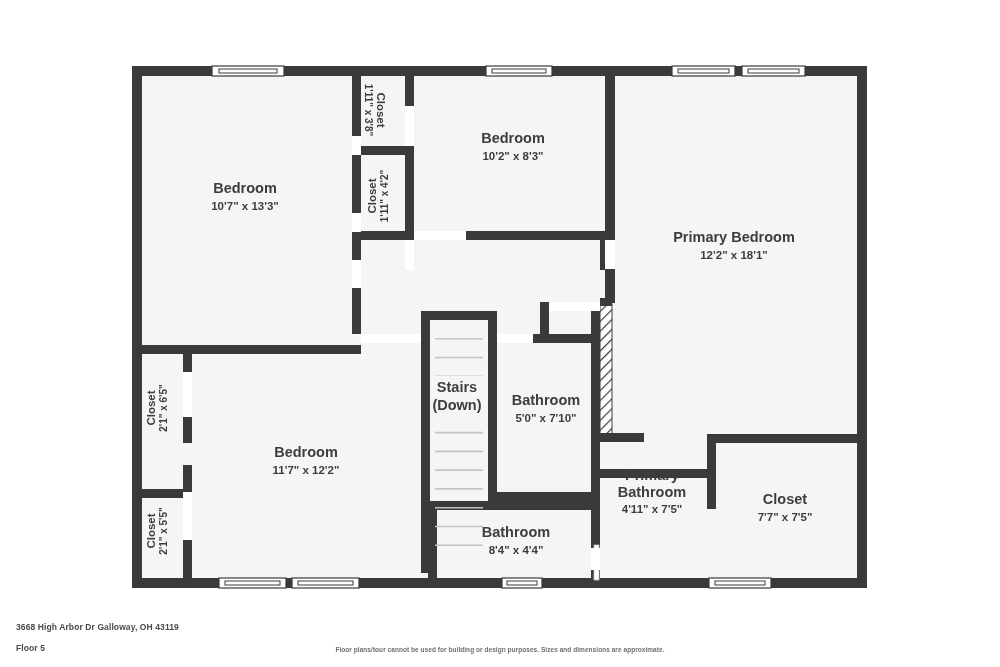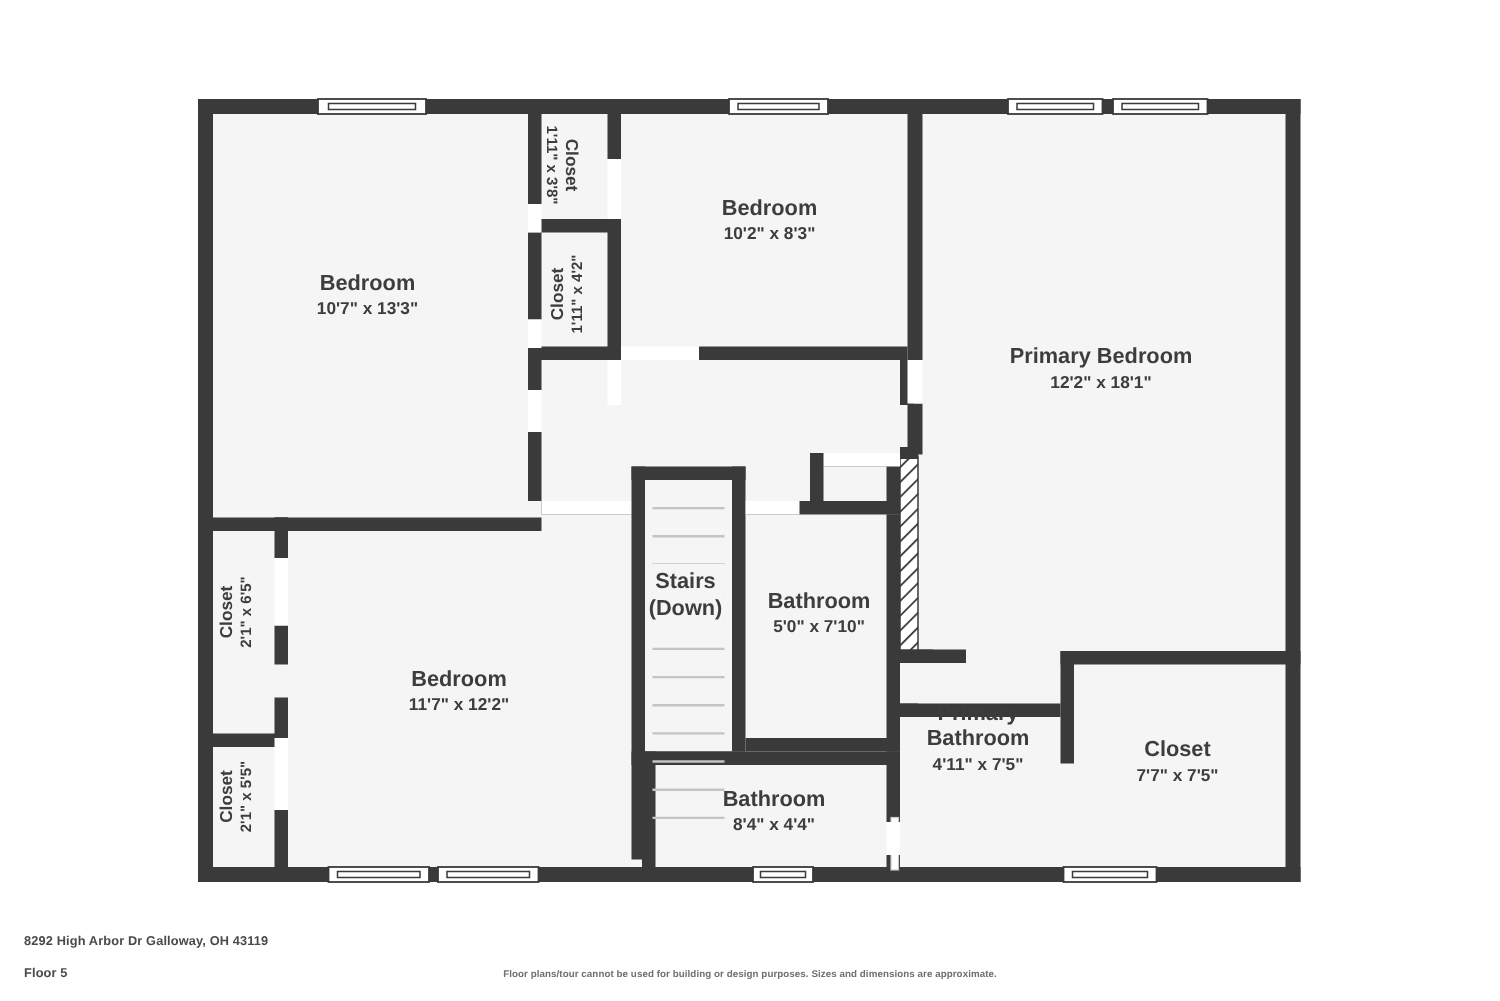--- a/index.html
+++ b/index.html
@@ -292,19 +292,19 @@
       </g>
 
     <g id="stairs-label-group">
       <rect id="stairs-label-bg" fill="#f5f5f5" x="435" y="376" width="48" height="40"></rect>
       <text class="room-name" id="stairs-label-line1" text-anchor="middle" x="457" y="388" dominant-baseline="middle">Stairs</text>
       <text class="room-name" id="stairs-label-line2" text-anchor="middle" x="457" y="406" dominant-baseline="middle">(Down)</text>
     </g>
   </svg>
 
   <div class="footer-block">
-    <p class="footer-address">8292 High Arbor Dr Galloway, OH 43119</p>
+    <p class="footer-address">3668 High Arbor Dr Galloway, OH 43119</p>
     <p class="footer-floor">Floor 5</p>
   </div>
 
   <div class="disclaimer">Floor plans/tour cannot be used for building or design purposes. Sizes and dimensions are approximate.</div>
 
 </div>
 
 </body></html>

